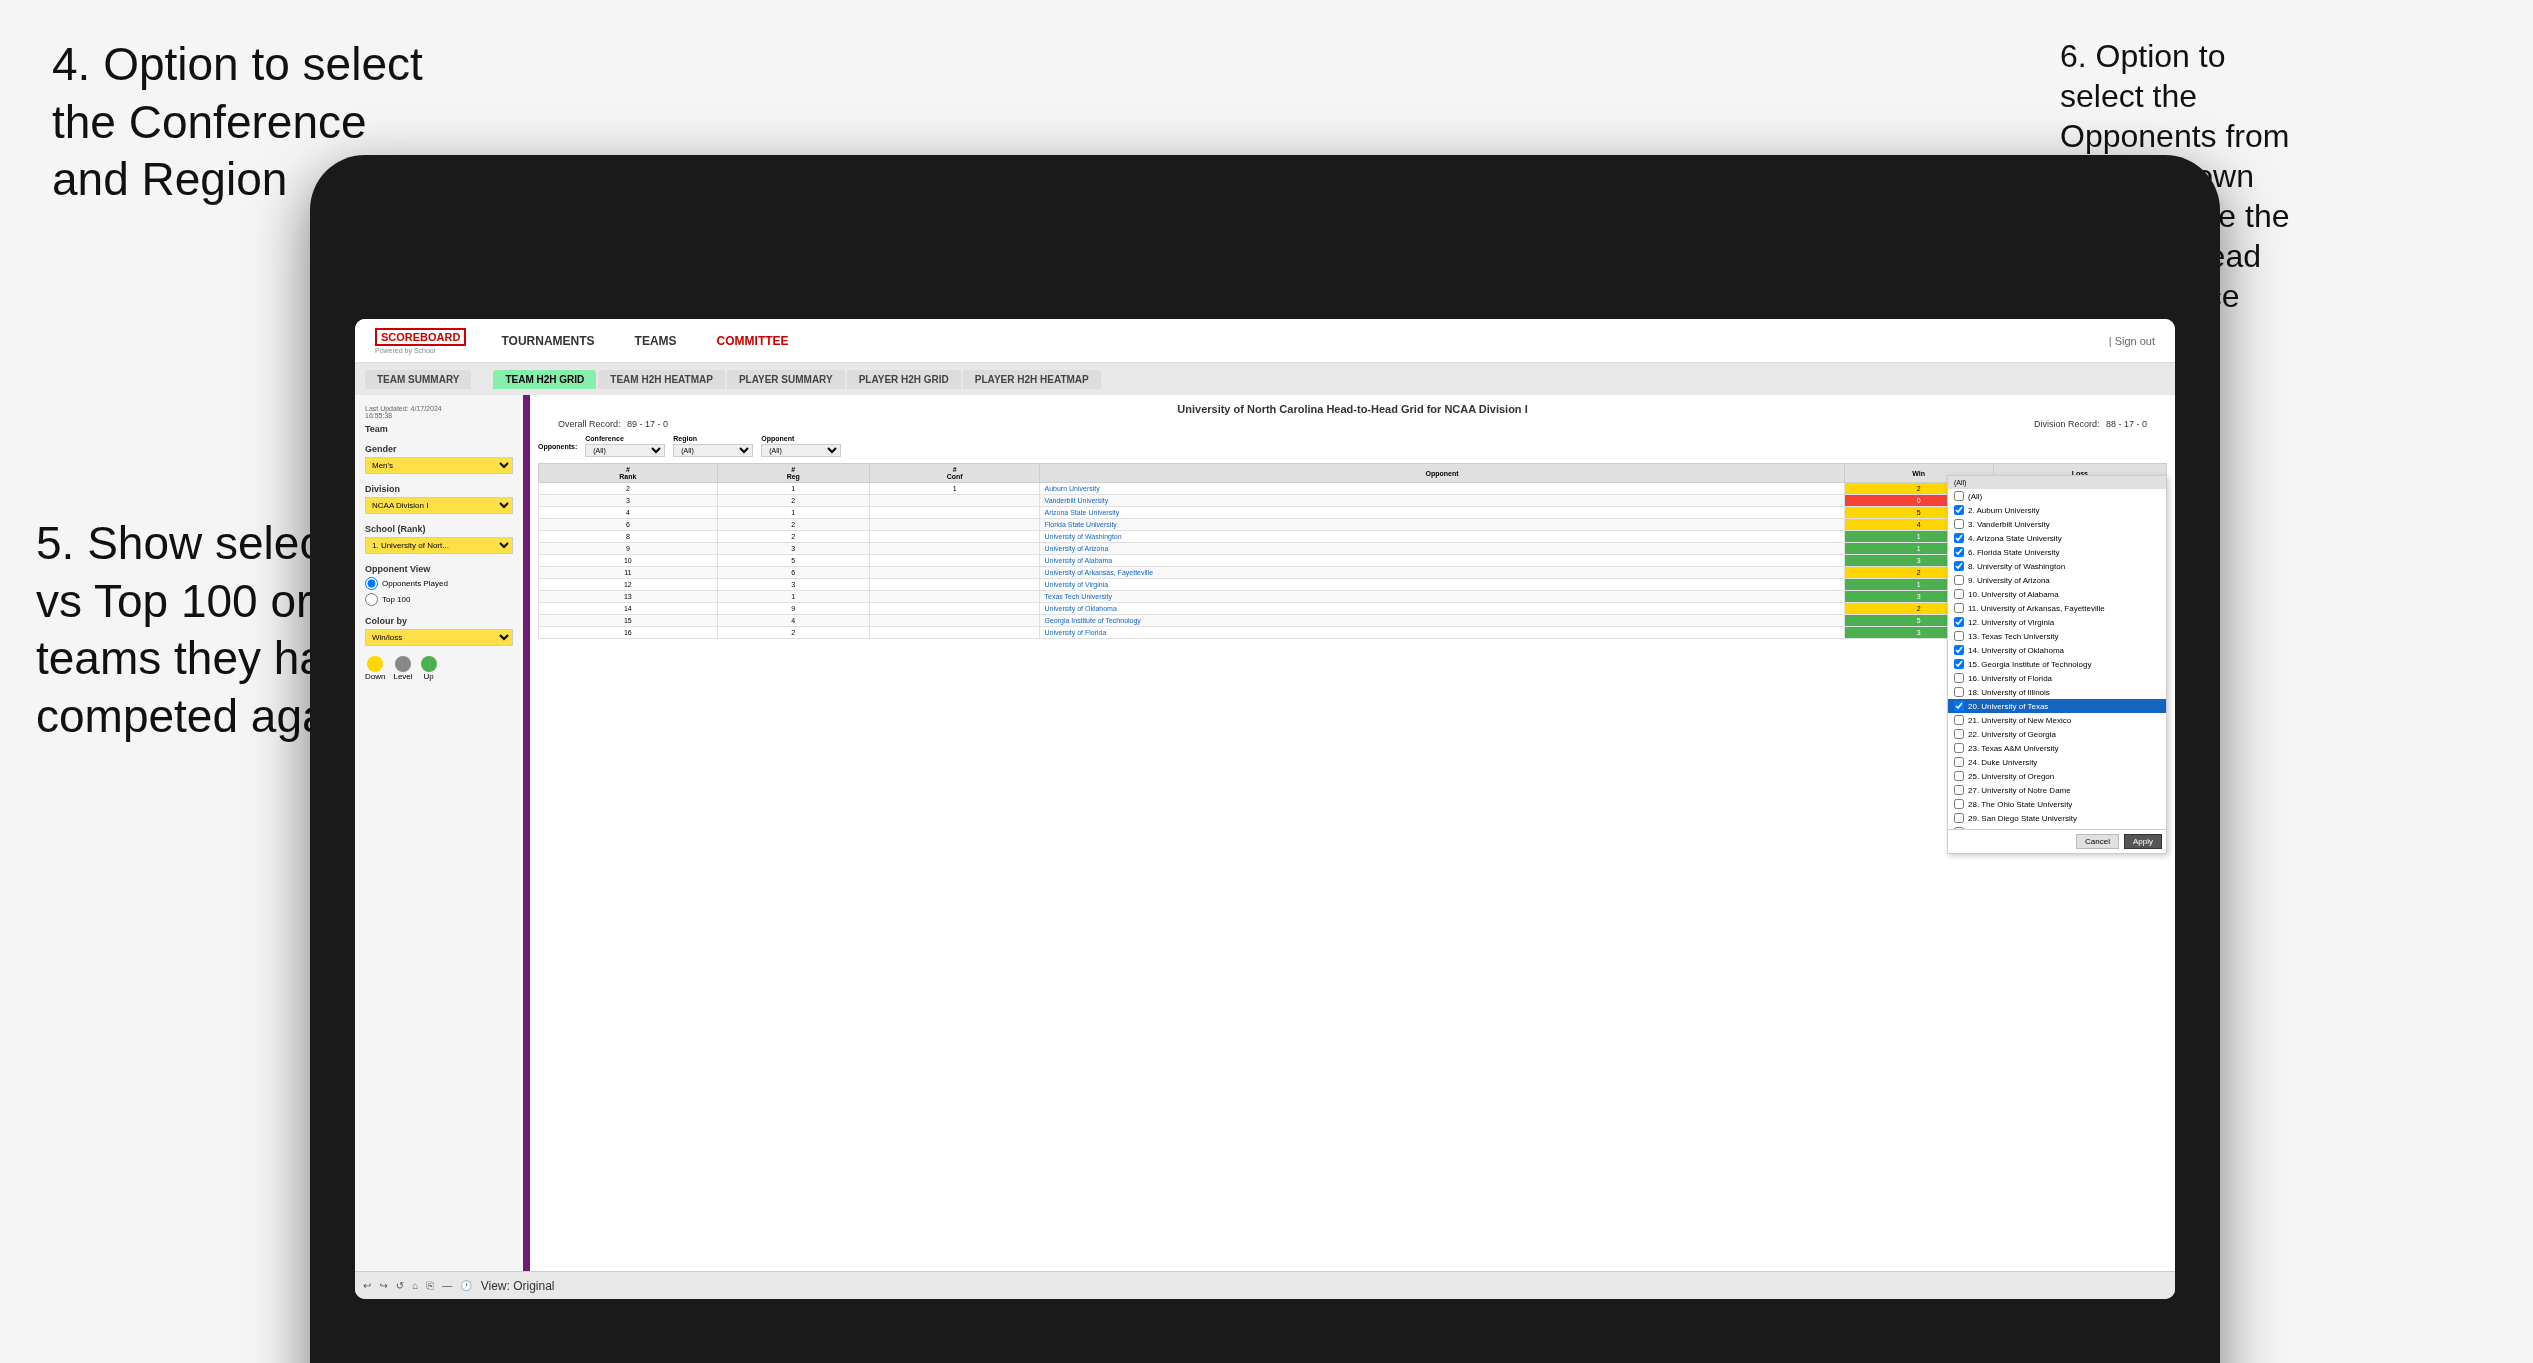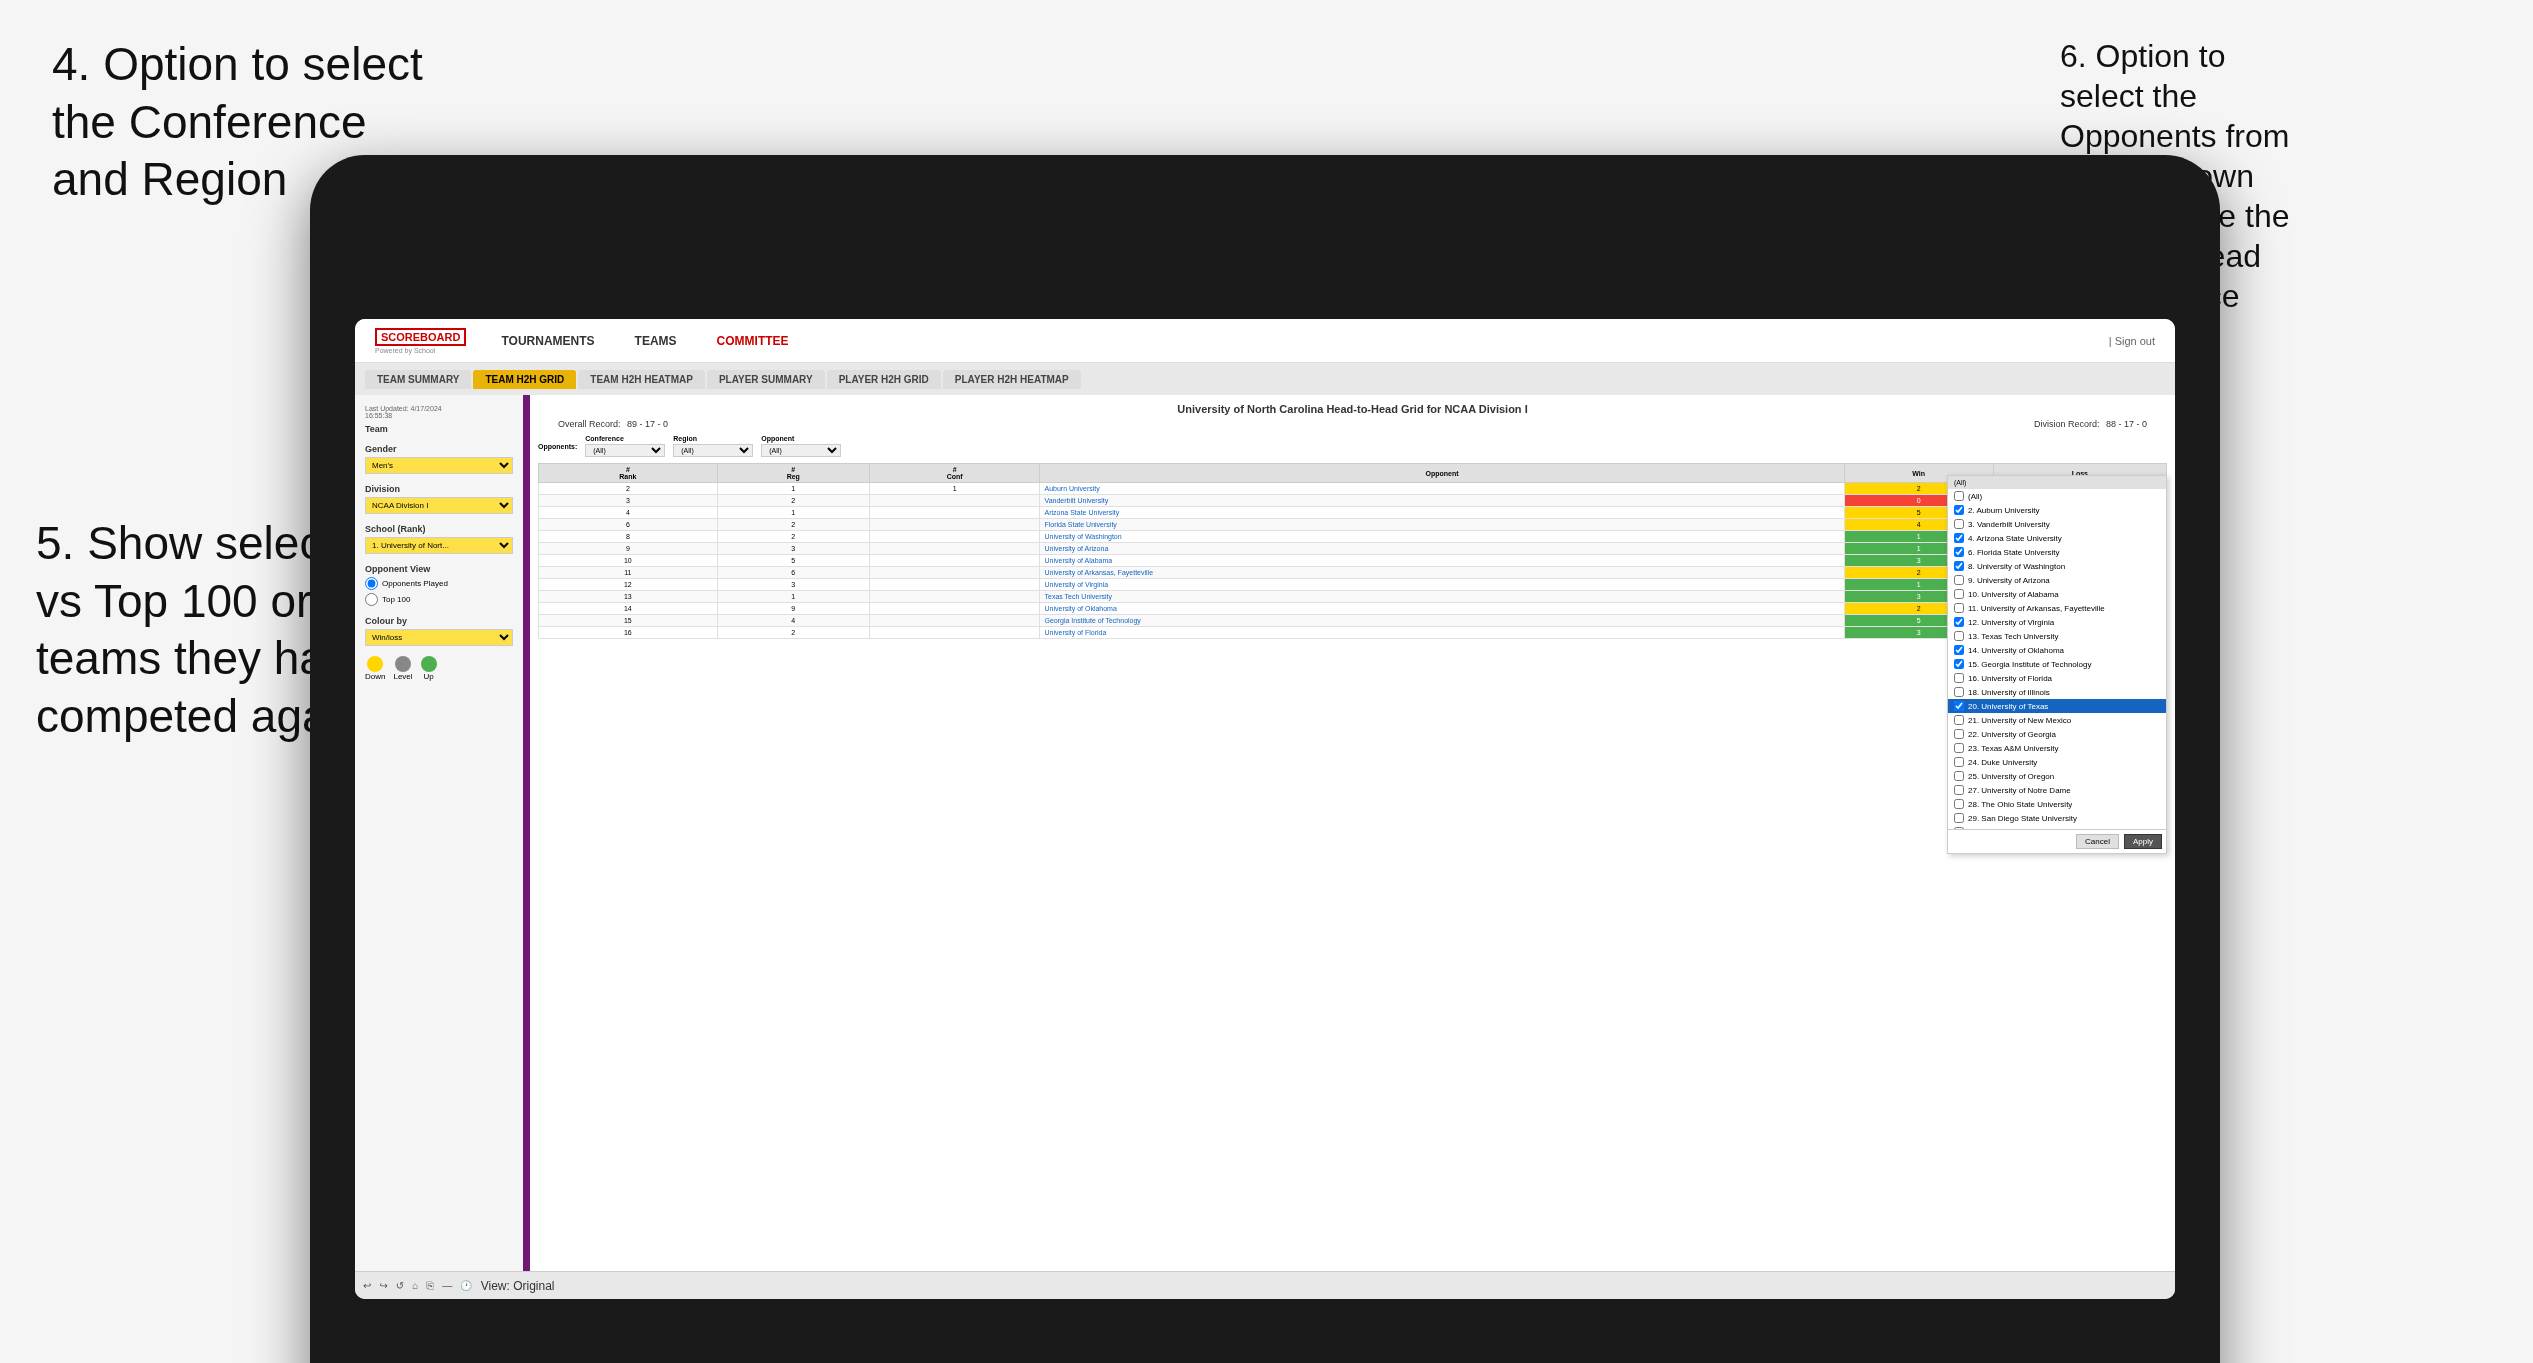--- a/index.html
+++ b/index.html
@@ -97,22 +97,23 @@
     .sub-nav-item {
       font-size: 10px;
       font-weight: bold;
       color: #444;
       padding: 4px 12px;
       cursor: pointer;
       background: #ddd;
       border-radius: 3px 3px 0 0;
     }
     .sub-nav-item.active {
-      background: #eab308;
+      background: #86efac;
       color: #000;
+      margin-left: 20px;
     }
 
     
     .main-content {
       flex: 1;
       display: flex;
       background: #f0f0f0;
       overflow: hidden;
     }
 

